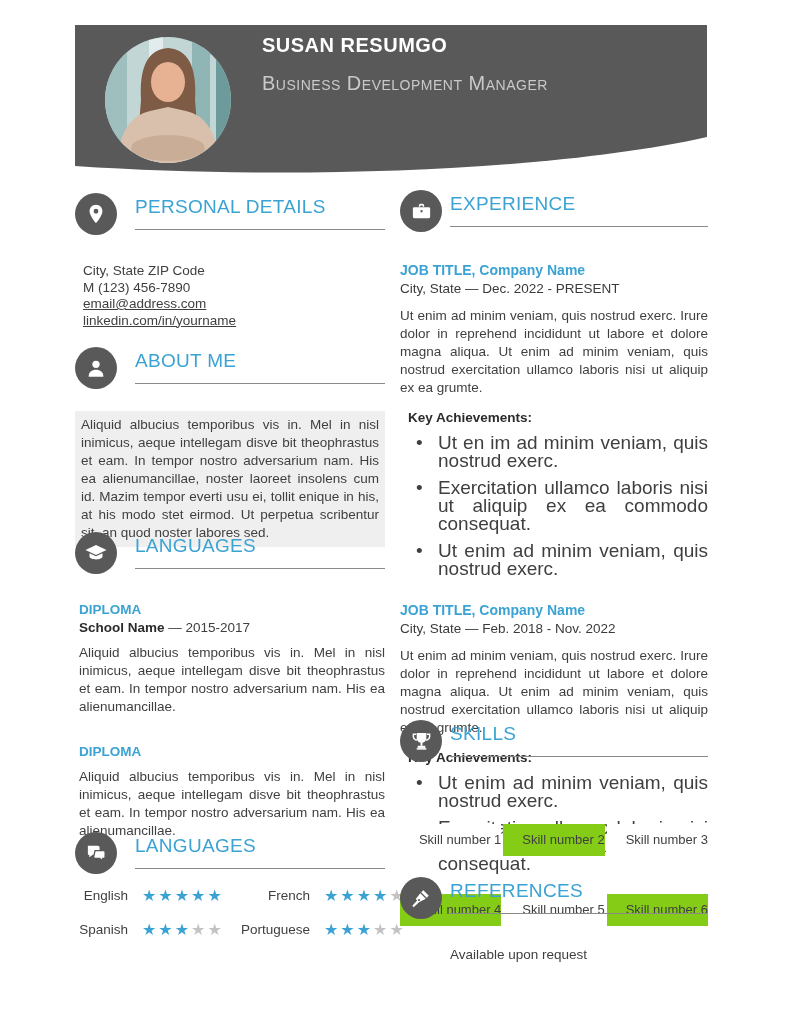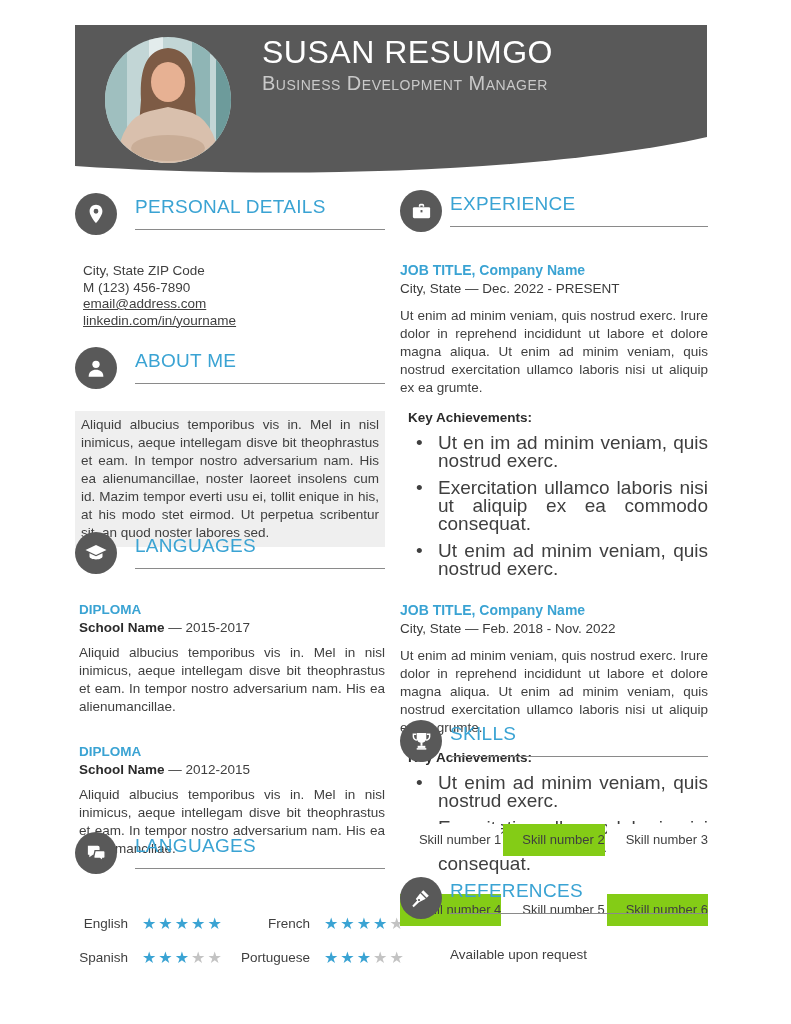--- a/index.html
+++ b/index.html
@@ -4,21 +4,21 @@
 <style>
   html,body{margin:0;padding:0;}
   body{
     width:791px;height:1024px;position:relative;background:#ffffff;
     font-family:"Liberation Sans", sans-serif;color:#3f3f3f;overflow:hidden;
   }
   
   .header-svg{position:absolute;top:0;left:0;}
   .header-name{
     position:absolute;left:262px;top:34px;color:#ffffff;
-    font-size:32px;font-weight:normal;letter-spacing:0.5px;
+    font-size:20px;font-weight:bold;letter-spacing:0.5px;
   }
   .header-title{
     position:absolute;left:262px;top:72px;color:#c9c9c9;
     font-size:20px;font-variant:small-caps;letter-spacing:0.5px;
   }
   
   .col{position:absolute;}
   .col-left{left:75px;width:310px;}
   .col-right{left:400px;width:308px;}
   .section{position:absolute;width:100%;}
@@ -41,21 +41,21 @@
   .about-text{
     margin-top:22px;background:#efefef;padding:5px 6px;
     font-size:13.5px;line-height:18px;text-align:justify;
   }
   .edu-item{margin-top:28px;padding-left:4px;}
   .edu-degree{font-size:13.5px;font-weight:bold;color:#3aa3d3;}
   .edu-school-line{font-size:13.5px;margin-top:3px;}
   .edu-school{font-weight:bold;color:#2b2b2b;}
   .edu-desc{margin-top:9px;font-size:13.5px;line-height:18px;text-align:justify;}
   .lang-grid{
-    margin-top:40px;display:grid;grid-template-columns:53px 86px 96px 75px;
+    margin-top:12px;display:grid;grid-template-columns:53px 86px 96px 75px;
     row-gap:15px;align-items:center;
   }
   .lang-name{font-size:13.5px;text-align:right;}
   .lang-stars{padding-left:14px;white-space:nowrap;}
   .star{font-size:16px;letter-spacing:2px;}
   .star.on{color:#3aa3d3;} .star.off{color:#c3c3c3;}
   
   .job{margin-top:30px;}
   .job + .job{margin-top:24px;}
   .job-title{font-size:14px;font-weight:bold;color:#3aa3d3;}
@@ -145,24 +145,20 @@
     <div class="edu-item">
       <div class="edu-degree">DIPLOMA</div>
       <div class="edu-school-line">
         <span class="edu-school">School Name</span>
         <span>— 2015-2017</span>
       </div>
       <div class="edu-desc">Aliquid albucius temporibus vis in. Mel in nisl inimicus, aeque intellegam disve bit theophrastus et eam. In tempor nostro adversarium nam. His ea alienumancillae.</div>
     </div>
     <div class="edu-item">
       <div class="edu-degree">DIPLOMA</div>
-      <div class="edu-school-line">
-        <span class="edu-school">School Name</span>
-        <span>— 2012-2015</span>
-      </div>
       <div class="edu-desc">Aliquid albucius temporibus vis in. Mel in nisl inimicus, aeque intellegam disve bit theophrastus et eam. In tempor nostro adversarium nam. His ea alienumancillae.</div>
     </div>
   </div>
 
   <div class="section sec-languages">
     <div class="heading-row">
       <span class="icon-circle">
         <svg width="23" height="23" viewBox="0 0 24 24" fill="#ffffff">
             <path d="M3 4h10.5a1.7 1.7 0 0 1 1.7 1.7v6a1.7 1.7 0 0 1-1.7 1.7H8.2L4.5 16V13.4H3z"></path>
             <path d="M10.5 9h9a1.5 1.5 0 0 1 1.5 1.5v5.2a1.5 1.5 0 0 1-1.5 1.5h-1v2.3l-3.2-2.3h-4.8a1.5 1.5 0 0 1-1.5-1.5z" stroke="#595959" stroke-width="1.4"></path>

